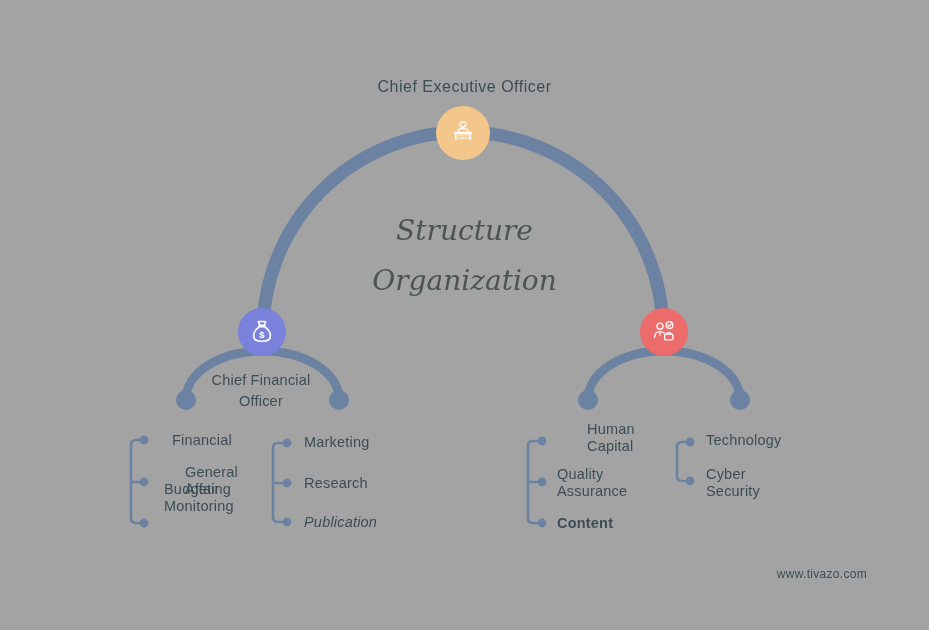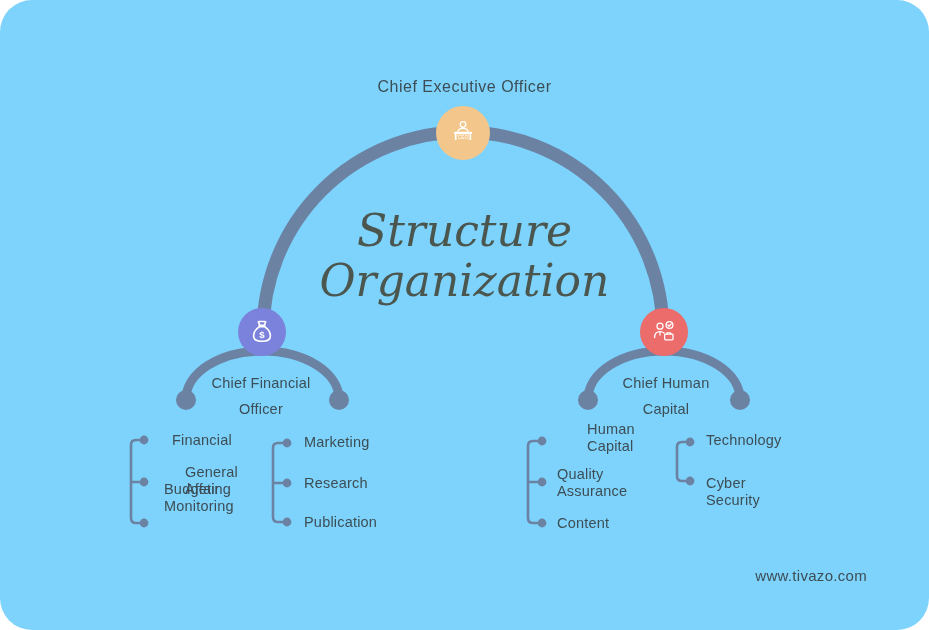--- a/index.html
+++ b/index.html
@@ -1,55 +1,54 @@
 <!DOCTYPE html>
 <html><head>
 <meta charset="utf-8">
 <style>
   html,body{margin:0;padding:0;}
   #canvas{
     position:relative;
     width:929px;height:630px;
-    background:#7dd3fc;
+    background:#a3a3a3;
     font-family:"Liberation Sans",sans-serif;
     color:#3D4D55;
     overflow:hidden;
-    border-radius:32px;
   }
   #connector-layer{position:absolute;left:0;top:0;width:929px;height:630px;}
   .node-circle{
     position:absolute;border-radius:50%;
     display:flex;align-items:center;justify-content:center;
   }
   #ceo-circle{left:436px;top:106px;width:54px;height:54px;background:#F3C78C;}
   #fin-circle{left:238px;top:308px;width:48px;height:48px;background:#7B82DB;}
   #hum-circle{left:640px;top:308px;width:48px;height:48px;background:#EC6B6B;}
   .page-title{
     position:absolute;left:0;top:78px;width:929px;
     text-align:center;font-size:16px;font-weight:500;letter-spacing:.5px;
   }
   .script-title{
     position:absolute;left:0;top:206px;width:929px;
     text-align:center;
     font-family:"DejaVu Serif",serif;font-style:italic;
-    font-size:44px;line-height:50px;color:#4B564F;
+    font-size:28px;line-height:50px;color:#4B564F;
   }
   .branch-title{
     position:absolute;text-align:center;
-    font-size:14.5px;line-height:26px;font-weight:500;letter-spacing:.2px;
+    font-size:14.5px;line-height:21px;font-weight:500;letter-spacing:.2px;
   }
   #fin-title{left:191px;top:370px;width:140px;}
   #hum-title{left:606px;top:370px;width:120px;}
   .list-item{
     position:absolute;font-size:14.5px;line-height:17px;letter-spacing:.2px;
   }
   .nowrap{white-space:nowrap;}
   .footer{
     position:absolute;right:62px;top:567px;
-    font-size:15px;letter-spacing:.3px;
+    font-size:12px;letter-spacing:.3px;
   }
   .icon-svg{display:block;}
 </style>
 </head>
 <body>
 
 <div id="canvas">
 
   <svg id="connector-layer" viewBox="0 0 929 630" xmlns="http://www.w3.org/2000/svg">
 
@@ -122,32 +121,31 @@
       </g>
     </svg>
   </div>
 
   <div class="script-title">
     <div>Structure</div>
     <div>Organization</div>
   </div>
 
   <div id="fin-title" class="branch-title">Chief Financial Officer</div>
-  <div id="hum-title" class="branch-title">Chief Human Capital</div>
 
   <div class="list-item nowrap" style="left:172px;top:432px;">Financial</div>
   <div class="list-item" style="left:164px;top:464px;width:72px;margin-left:21px;">General Affair</div>
   <div class="list-item" style="left:164px;top:481px;width:94px;">Budgeting Monitoring</div>
 
   <div class="list-item nowrap" style="left:304px;top:434px;">Marketing</div>
   <div class="list-item nowrap" style="left:304px;top:475px;">Research</div>
-  <div class="list-item nowrap" style="left:304px;top:514px;">Publication</div>
+  <div class="list-item nowrap" style="left:304px;top:514px;font-style:italic;">Publication</div>
 
   <div class="list-item" style="left:587px;top:421px;width:64px;">Human Capital</div>
   <div class="list-item" style="left:557px;top:466px;width:88px;">Quality Assurance</div>
-  <div class="list-item nowrap" style="left:557px;top:515px;">Content</div>
+  <div class="list-item nowrap" style="left:557px;top:515px;font-weight:bold;">Content</div>
 
   <div class="list-item nowrap" style="left:706px;top:432px;">Technology</div>
-  <div class="list-item" style="left:706px;top:466px;width:72px;margin-top:9px;">Cyber Security</div>
+  <div class="list-item" style="left:706px;top:466px;width:72px;">Cyber Security</div>
 
   <div class="footer">www.tivazo.com</div>
 
 </div>
 
 </body></html>

